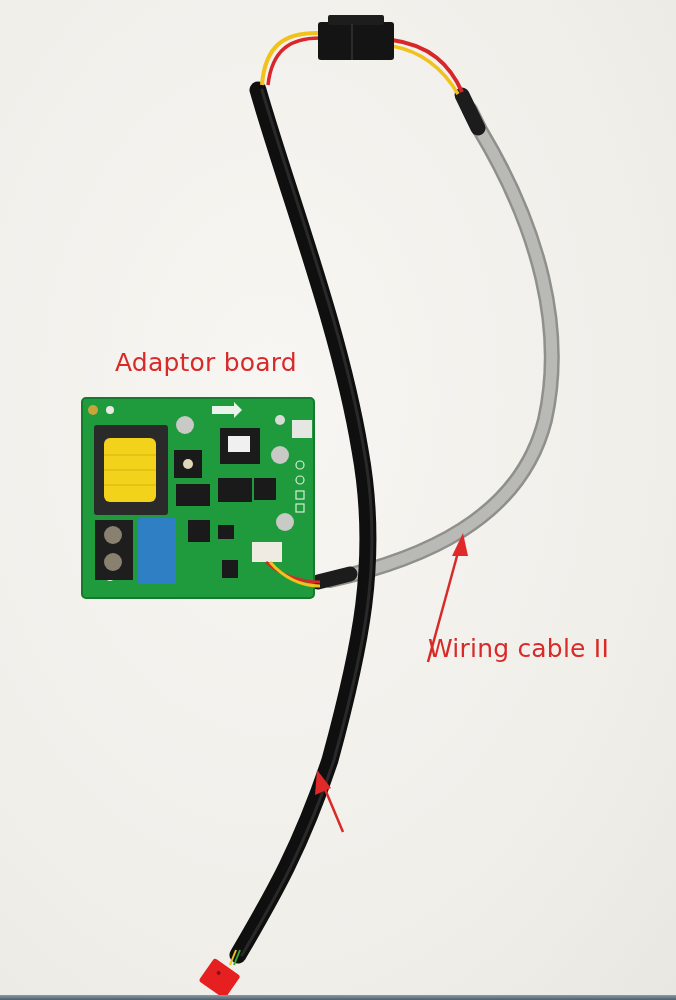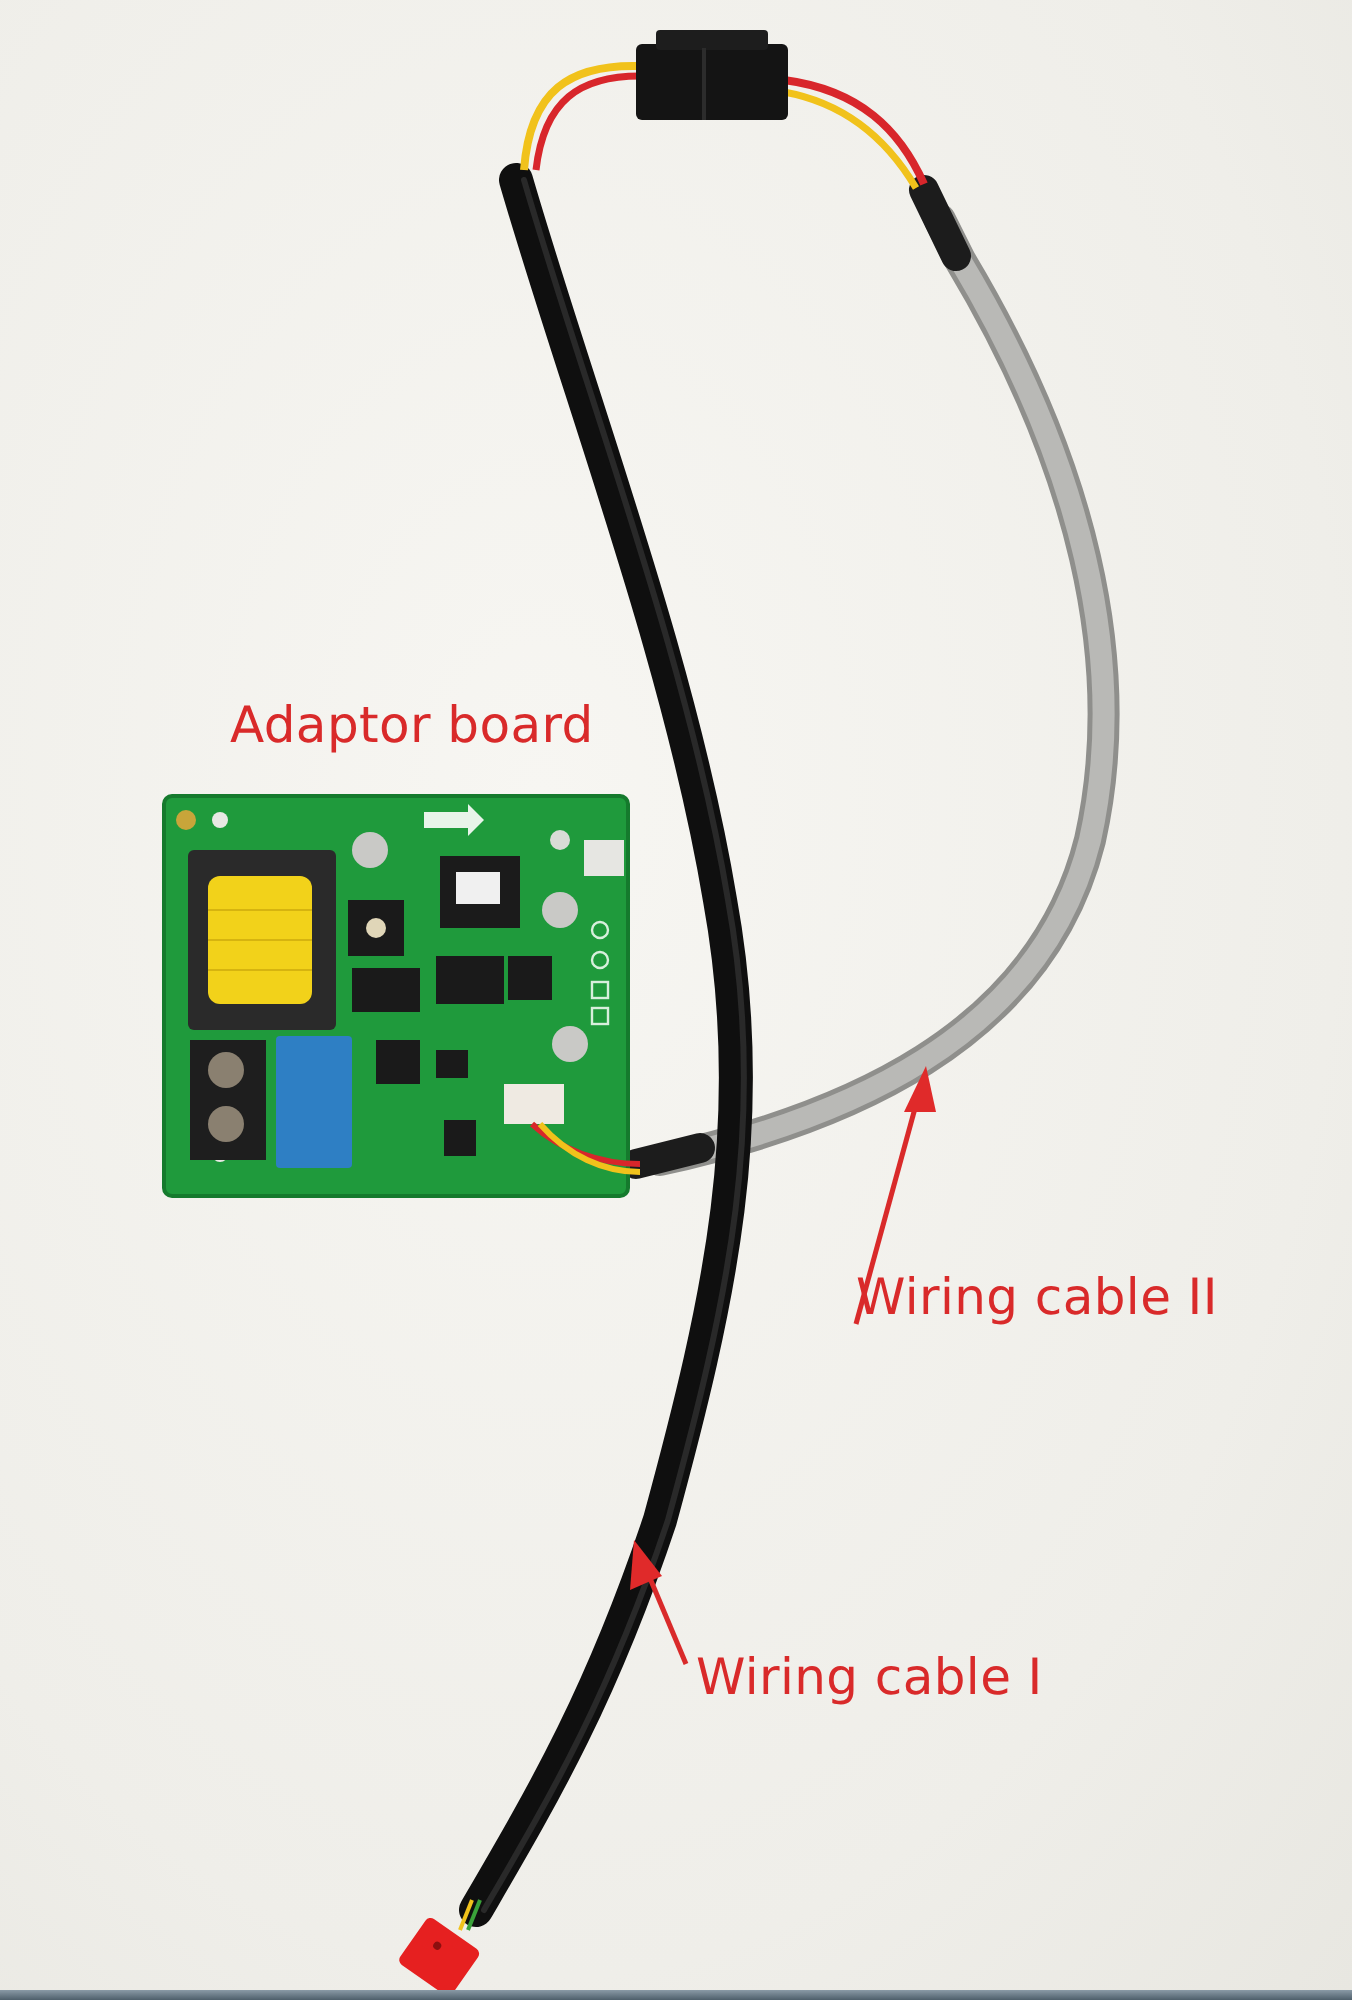--- a/index.html
+++ b/index.html
@@ -116,16 +116,15 @@
       <polygon points="463,533 452,556 468,556" fill="#e02a2a"></polygon>
     </g>
     <g>
       <line x1="343" y1="832" x2="322" y2="782" stroke="#d92a2a" stroke-width="2.5"></line>
     <polygon points="317,770 315,795 331,788" fill="#e02a2a"></polygon>
     </g>
   </svg>
 
   <div class="label" style="left:115px; top:350px;">Adaptor board</div>
   <div class="label" style="left:428px; top:636px;">Wiring cable II</div>
-  <div class="label" style="left:348px; top:826px;">Wiring cable I</div>
 </div>
 
 <div class="bottom-rule"></div>
 
 </body></html>

